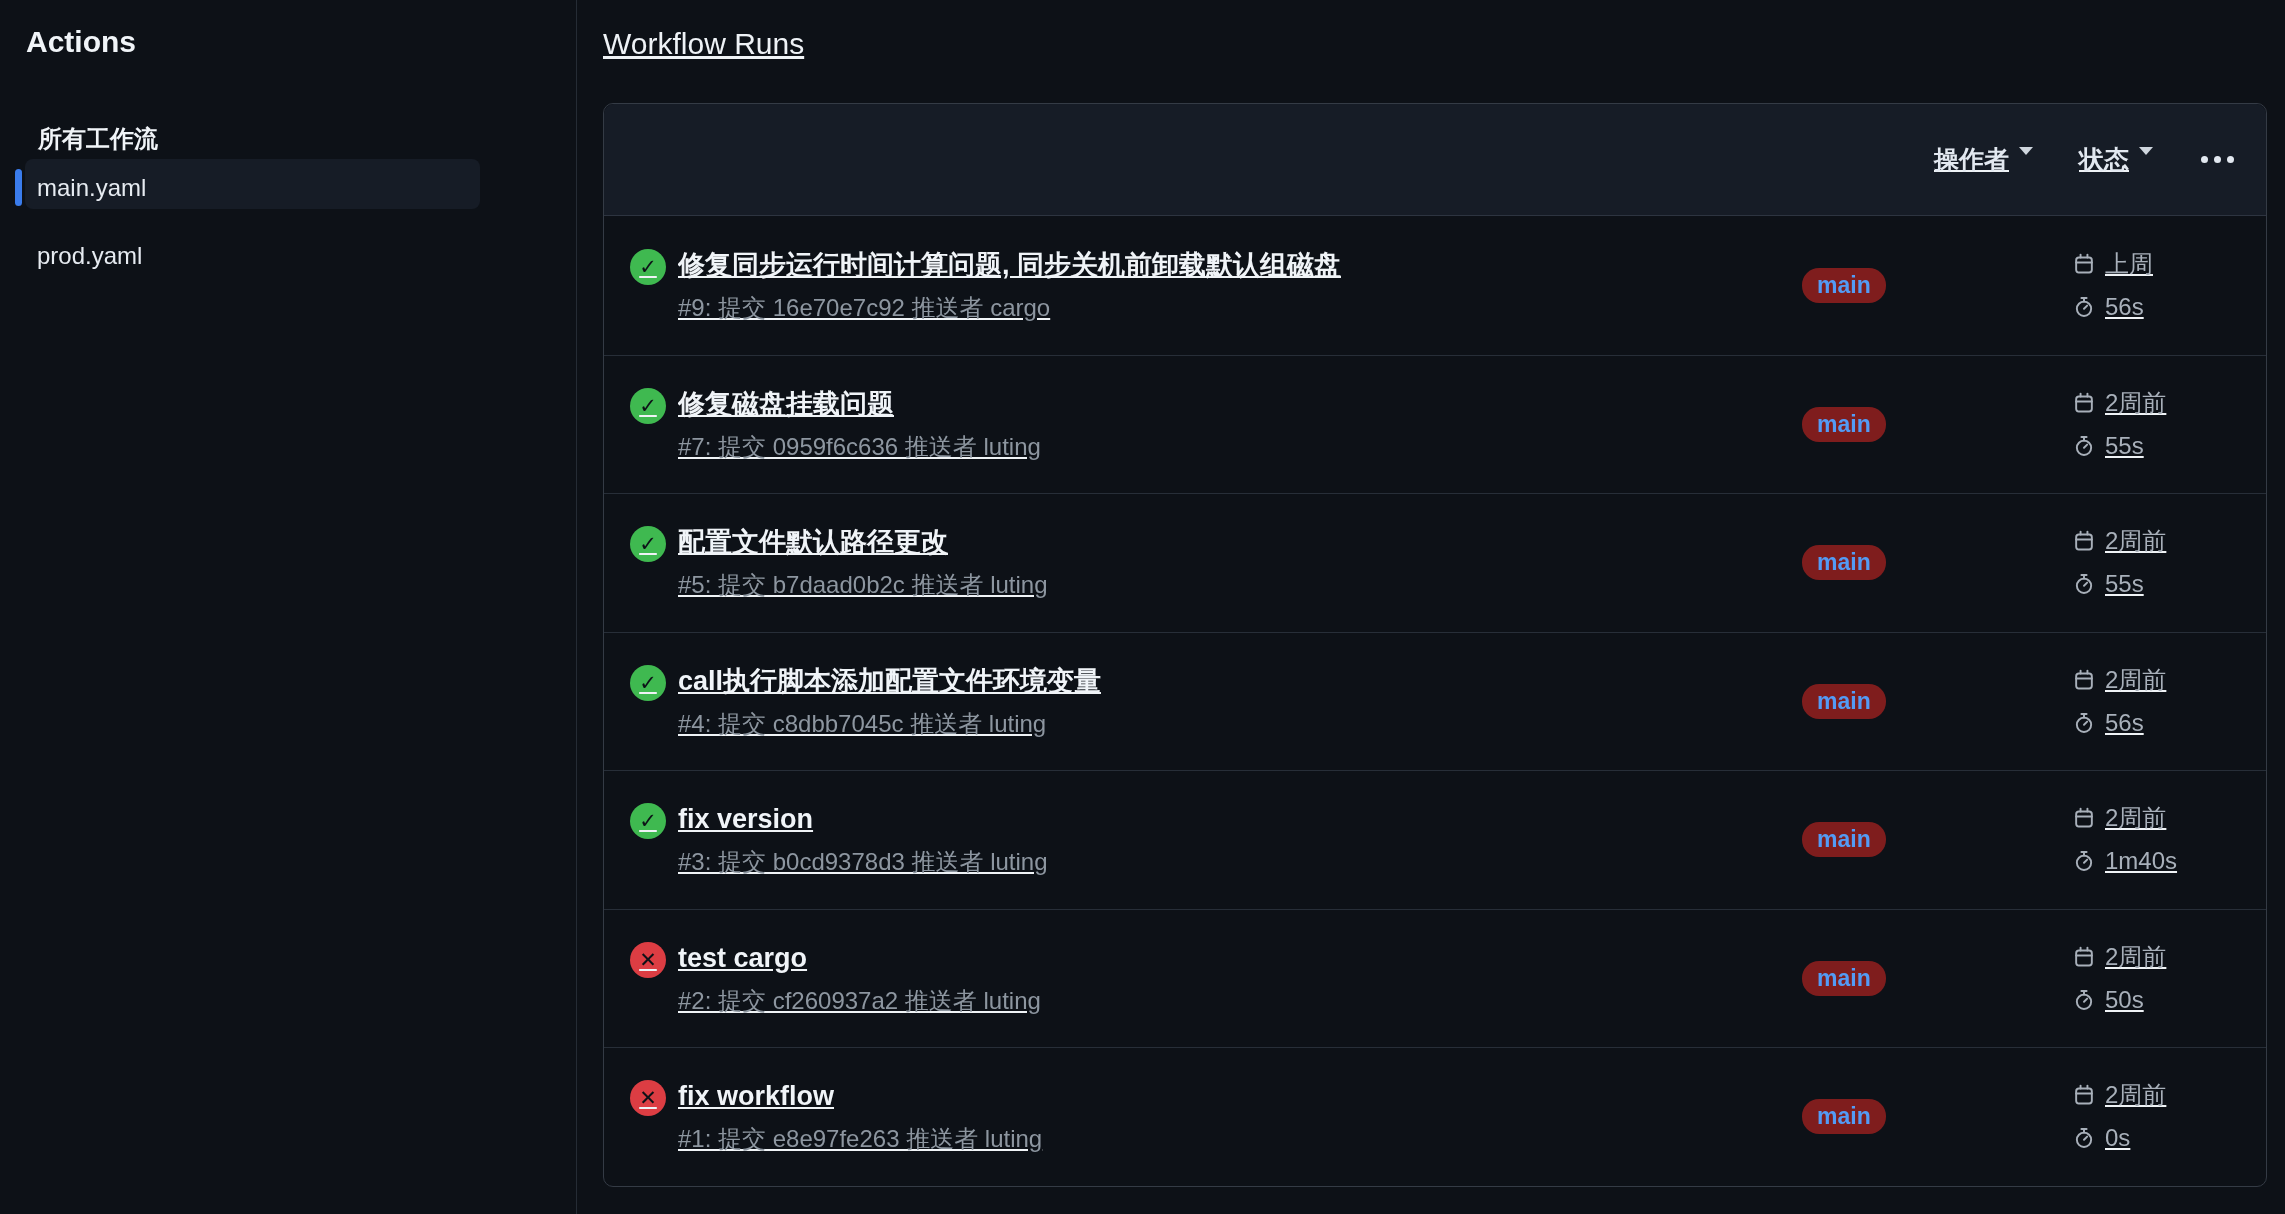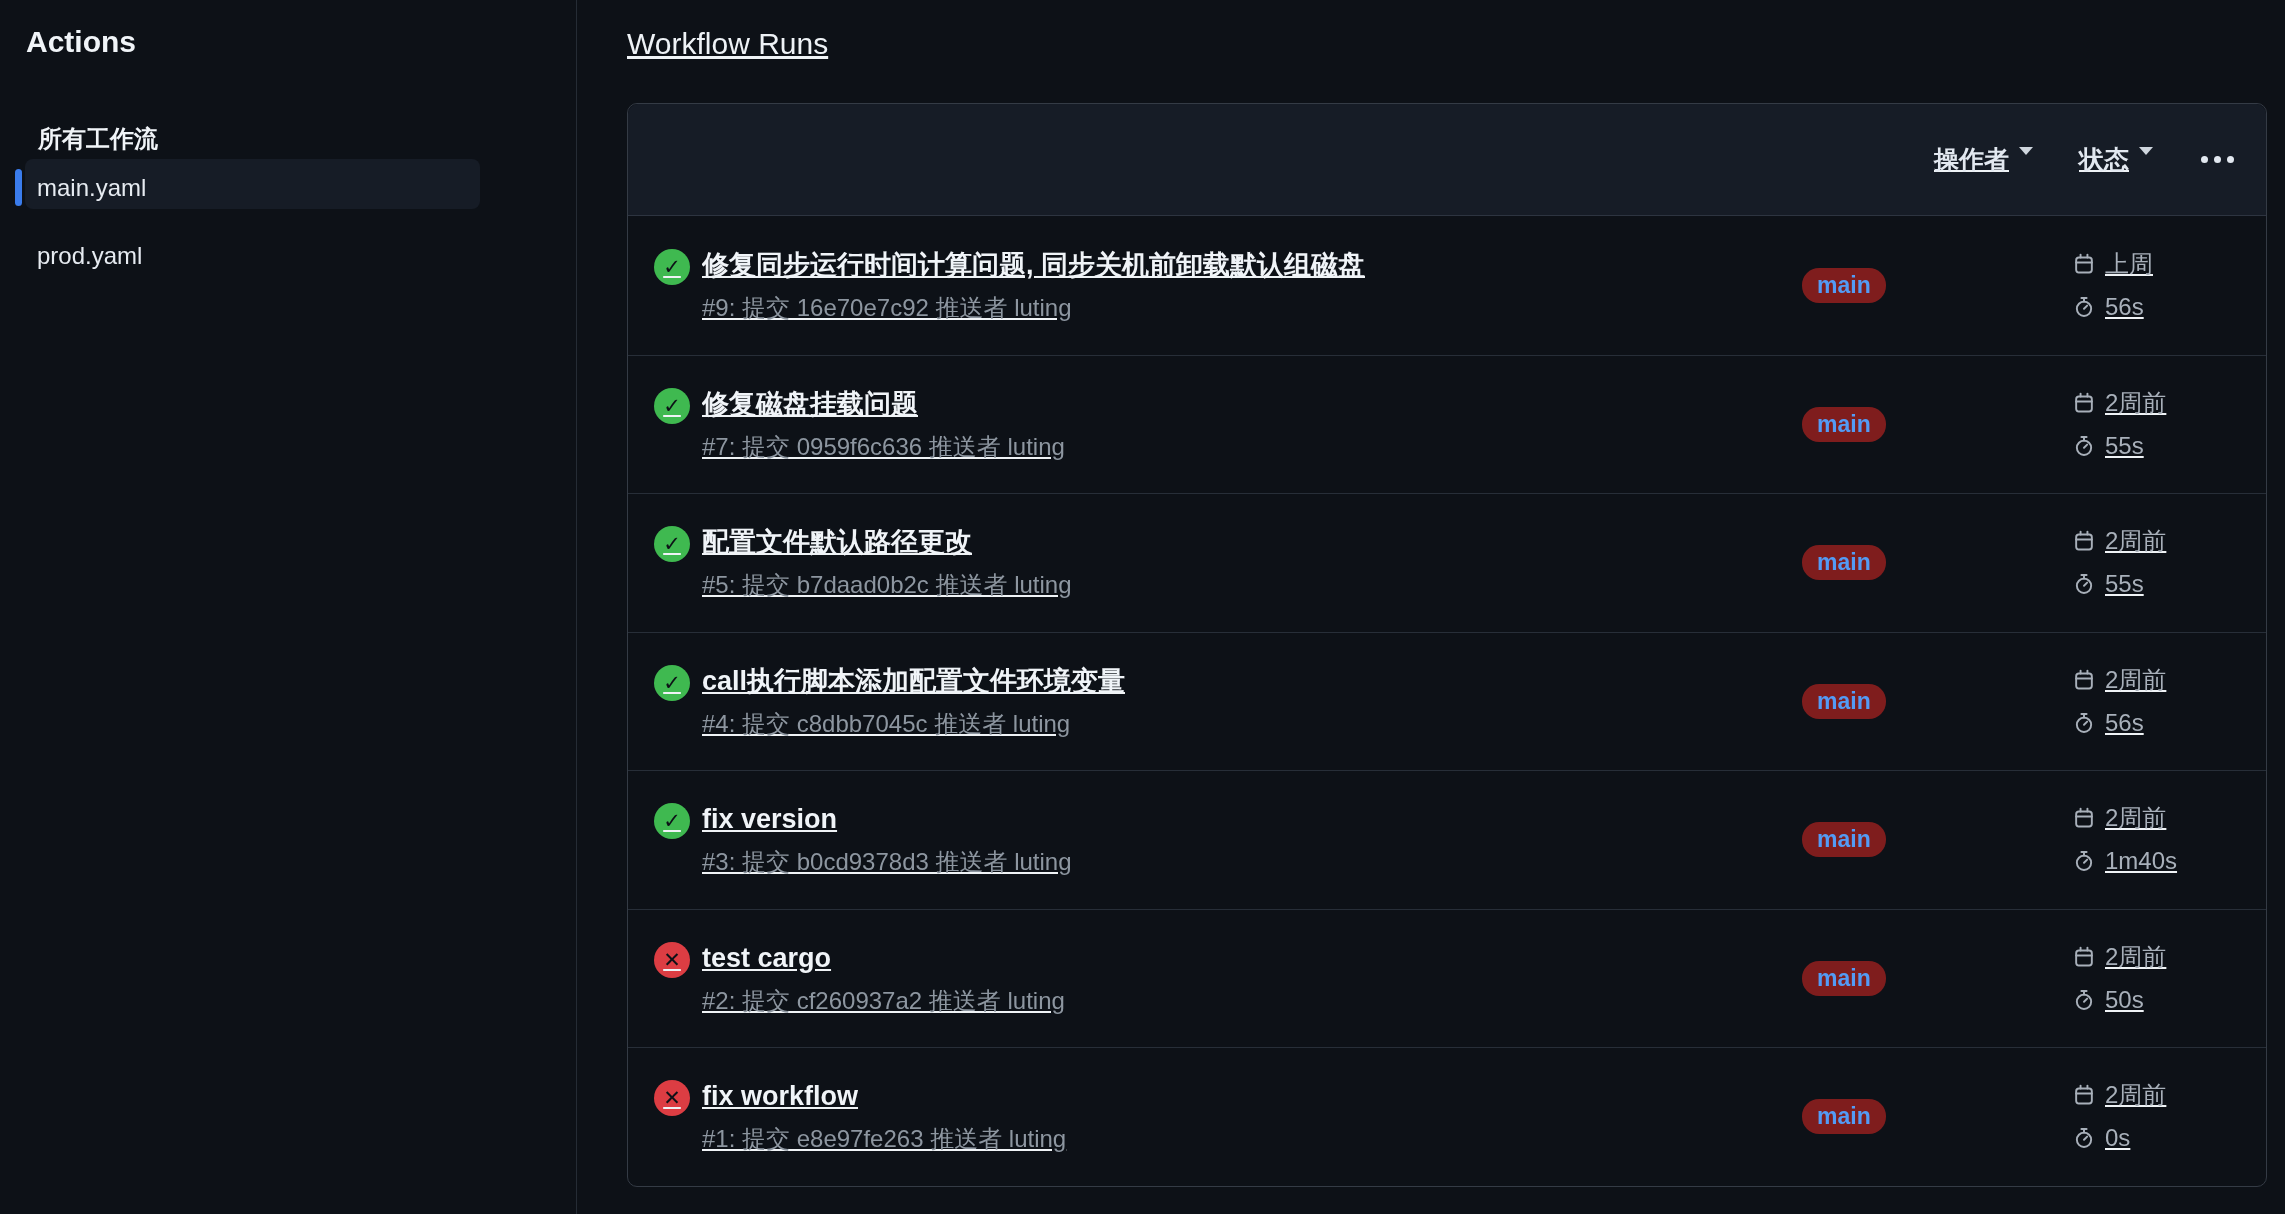--- a/index.html
+++ b/index.html
@@ -2,21 +2,21 @@
 <html><head>
 <meta charset="utf-8">
 <style>
   * { margin:0; padding:0; box-sizing:border-box; }
   html,body { width:2285px; height:1214px; overflow:hidden; }
   body {
     background:#0d1117;
     color:#eff3f6;
     font-family:"Liberation Sans","DejaVu Sans",sans-serif;
   }
-  .app { display:flex; width:100%; height:100%;gap:24px; }
+  .app { display:flex; width:100%; height:100%; }
 
   
   .sidebar {
     width:577px; flex:0 0 577px; height:100%;
     border-right:1px solid #252c35;
   }
   .sidebar-title {
     margin:22px 0 0 26px;
     font-size:30px; font-weight:700; line-height:40px; color:#f0f4f8;
   }
@@ -162,21 +162,21 @@
           </span>
         </button>
       </header>
 
       <div>
           <div class="run">
     <div class="run-left">
       <span class="status-icon success">✓</span>
       <div class="run-texts">
         <div class="run-title">修复同步运行时间计算问题, 同步关机前卸载默认组磁盘</div>
-        <div class="run-meta">#9: 提交 16e70e7c92 推送者 luting</div>
+        <div class="run-meta">#9: 提交 16e70e7c92 推送者 cargo</div>
       </div>
     </div>
     <div class="run-branch">
       <span class="branch-badge">main</span>
     </div>
     <div class="run-when">
       <div class="when-line">
         <svg width="22" height="22" viewBox="0 0 16 16" fill="none" stroke="currentColor" stroke-width="1.4" stroke-linecap="round">
           <rect x="2.3" y="3.3" width="11.4" height="10.9" rx="2"></rect>
           <line x1="2.3" y1="6.9" x2="13.7" y2="6.9"></line>

